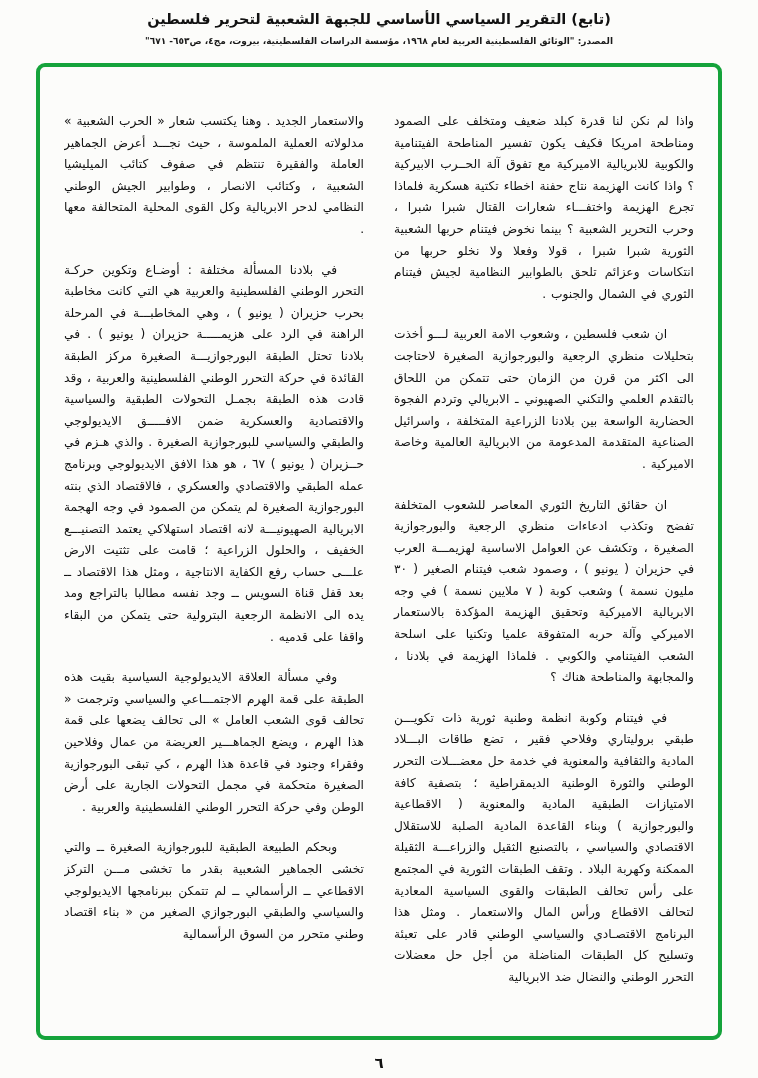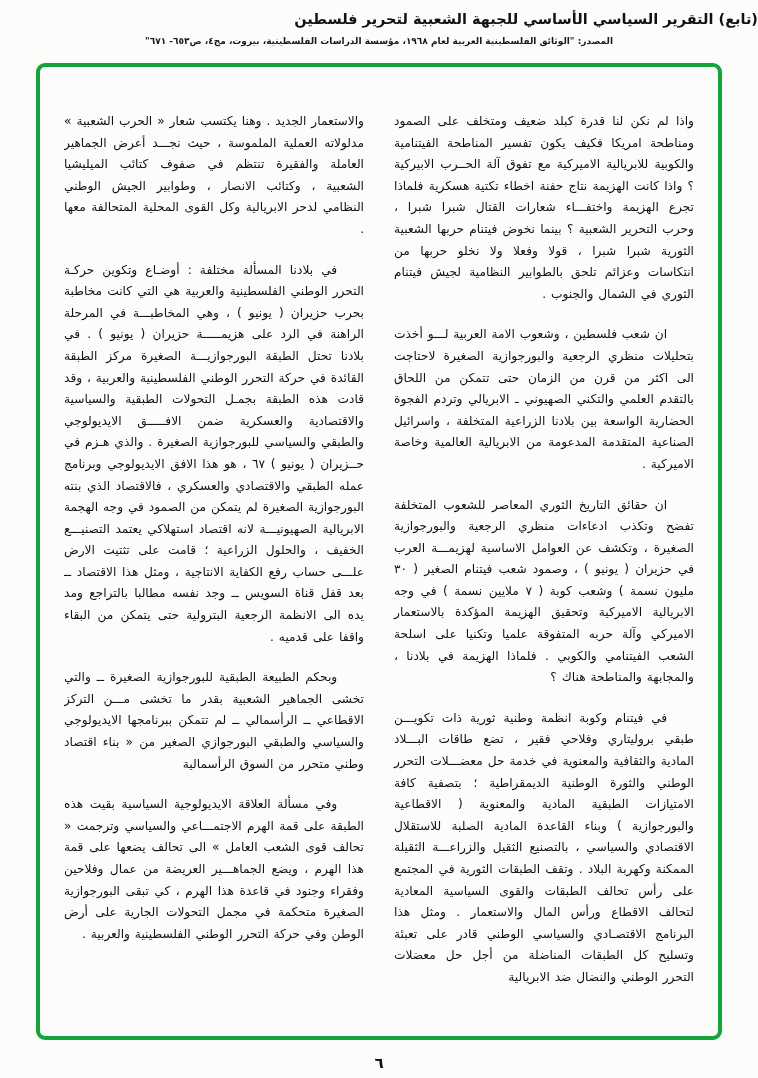--- a/index.html
+++ b/index.html
@@ -15,20 +15,21 @@
     color: #121212;
     overflow: hidden;
   }
   .page {
     position: absolute;
     inset: 0;
     background: #fcfcfa;
   }
   .header-title {
     direction: rtl;
+    text-align: center;
     font-weight: bold;
     font-size: 14.5px;
     padding-top: 11px;
     letter-spacing: 0.2px;
   }
   .header-source {
     direction: rtl;
     text-align: center;
     font-weight: bold;
     font-size: 9px;
@@ -96,22 +97,22 @@
       <div class="col">
         <p class="no-indent">واذا لم نكن لنا قدرة كبلد ضعيف ومتخلف على الصمود ومناطحة امريكا فكيف يكون تفسير المناطحة الفيتنامية والكوبية للابريالية الاميركية مع تفوق آلة الحــرب الابيركية ؟ واذا كانت الهزيمة نتاج حفنة اخطاء تكتية هسكرية فلماذا تجرع الهزيمة واختفـــاء شعارات القتال شبرا شبرا ، وحرب التحرير الشعبية ؟ بينما نخوض فيتنام حربها الشعبية الثورية شبرا شبرا ، قولا وفعلا ولا نخلو حربها من انتكاسات وعزائم تلحق بالطوابير النظامية لجيش فيتنام الثوري في الشمال والجنوب .</p>
         <p>ان شعب فلسطين ، وشعوب الامة العربية لـــو أخذت بتحليلات منظري الرجعية والبورجوازية الصغيرة لاحتاجت الى اكثر من قرن من الزمان حتى تتمكن من اللحاق بالتقدم العلمي والتكني الصهيوني ـ الابريالي وتردم الفجوة الحضارية الواسعة بين بلادنا الزراعية المتخلفة ، واسرائيل الصناعية المتقدمة المدعومة من الابريالية العالمية وخاصة الاميركية .</p>
         <p>ان حقائق التاريخ الثوري المعاصر للشعوب المتخلفة تفضح وتكذب ادعاءات منظري الرجعية والبورجوازية الصغيرة ، وتكشف عن العوامل الاساسية لهزيمـــة العرب في حزيران ( يونيو ) ، وصمود شعب فيتنام الصغير ( ٣٠ مليون نسمة ) وشعب كوبة ( ٧ ملايين نسمة ) في وجه الابريالية الاميركية وتحقيق الهزيمة المؤكدة بالاستعمار الاميركي وآلة حربه المتفوقة علميا وتكنيا على اسلحة الشعب الفيتنامي والكوبي . فلماذا الهزيمة في بلادنا ، والمجابهة والمناطحة هناك ؟</p>
         <p>في فيتنام وكوبة انظمة وطنية ثورية ذات تكويـــن طبقي بروليتاري وفلاحي فقير ، تضع طاقات البـــلاد المادية والثقافية والمعنوية في خدمة حل معضـــلات التحرر الوطني والثورة الوطنية الديمقراطية ؛ بتصفية كافة الامتيازات الطبقية المادية والمعنوية ( الاقطاعية والبورجوازية ) وبناء القاعدة المادية الصلبة للاستقلال الاقتصادي والسياسي ، بالتصنيع الثقيل والزراعـــة الثقيلة الممكنة وكهربة البلاد . وتقف الطبقات الثورية في المجتمع على رأس تحالف الطبقات والقوى السياسية المعادية لتحالف الاقطاع ورأس المال والاستعمار . ومثل هذا البرنامج الاقتصـادي والسياسي الوطني قادر على تعبئة وتسليح كل الطبقات المناضلة من أجل حل معضلات التحرر الوطني والنضال ضد الابريالية</p>
       </div>
 
       <div class="col">
         <p class="no-indent">والاستعمار الجديد . وهنا يكتسب شعار « الحرب الشعبية » مدلولاته العملية الملموسة ، حيث نجـــد أعرض الجماهير العاملة والفقيرة تنتظم في صفوف كتائب الميليشيا الشعبية ، وكتائب الانصار ، وطوابير الجيش الوطني النظامي لدحر الابريالية وكل القوى المحلية المتحالفة معها .</p>
         <p>في بلادنا المسألة مختلفة : أوضـاع وتكوين حركـة التحرر الوطني الفلسطينية والعربية هي التي كانت مخاطبة بحرب حزيران ( يونيو ) ، وهي المخاطبـــة في المرحلة الراهنة في الرد على هزيمـــــة حزيران ( يونيو ) . في بلادنا تحتل الطبقة البورجوازيـــة الصغيرة مركز الطبقة القائدة في حركة التحرر الوطني الفلسطينية والعربية ، وقد قادت هذه الطبقة بجمـل التحولات الطبقية والسياسية والاقتصادية والعسكرية ضمن الافـــــق الايديولوجي والطبقي والسياسي للبورجوازية الصغيرة . والذي هـزم في حــزيران ( يونيو ) ٦٧ ، هو هذا الافق الايديولوجي وبرنامج عمله الطبقي والاقتصادي والعسكري ، فالاقتصاد الذي بنته البورجوازية الصغيرة لم يتمكن من الصمود في وجه الهجمة الابريالية الصهيونيـــة لانه اقتصاد استهلاكي يعتمد التصنيـــع الخفيف ، والحلول الزراعية ؛ قامت على تثتيت الارض علـــى حساب رفع الكفاية الانتاجية ، ومثل هذا الاقتصاد ــ بعد قفل قناة السويس ــ وجد نفسه مطالبا بالتراجع ومد يده الى الانظمة الرجعية البترولية حتى يتمكن من البقاء واقفا على قدميه .</p>
+        <p>وفي مسألة العلاقة الايديولوجية السياسية بقيت هذه الطبقة على قمة الهرم الاجتمـــاعي والسياسي وترجمت « تحالف قوى الشعب العامل » الى تحالف يضعها على قمة هذا الهرم ، ويضع الجماهـــير العريضة من عمال وفلاحين وفقراء وجنود في قاعدة هذا الهرم ، كي تبقى البورجوازية الصغيرة متحكمة في مجمل التحولات الجارية على أرض الوطن وفي حركة التحرر الوطني الفلسطينية والعربية .</p>
         <p>وبحكم الطبيعة الطبقية للبورجوازية الصغيرة ــ والتي تخشى الجماهير الشعبية بقدر ما تخشى مـــن التركز الاقطاعي ــ الرأسمالي ــ لم تتمكن ببرنامجها الايديولوجي والسياسي والطبقي البورجوازي الصغير من « بناء اقتصاد وطني متحرر من السوق الرأسمالية</p>
-        <p>وفي مسألة العلاقة الايديولوجية السياسية بقيت هذه الطبقة على قمة الهرم الاجتمـــاعي والسياسي وترجمت « تحالف قوى الشعب العامل » الى تحالف يضعها على قمة هذا الهرم ، ويضع الجماهـــير العريضة من عمال وفلاحين وفقراء وجنود في قاعدة هذا الهرم ، كي تبقى البورجوازية الصغيرة متحكمة في مجمل التحولات الجارية على أرض الوطن وفي حركة التحرر الوطني الفلسطينية والعربية .</p>
       </div>
 
     </div>
   </div>
 
   <div class="page-number">٦</div>
 
 </div>
 
 </body></html>

